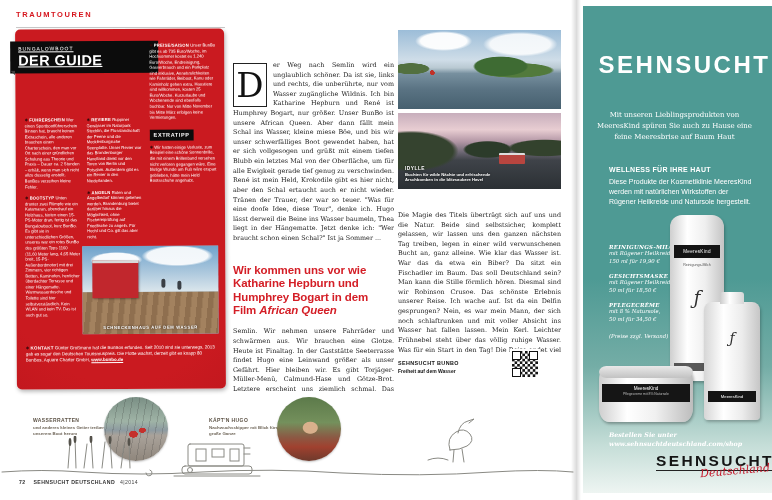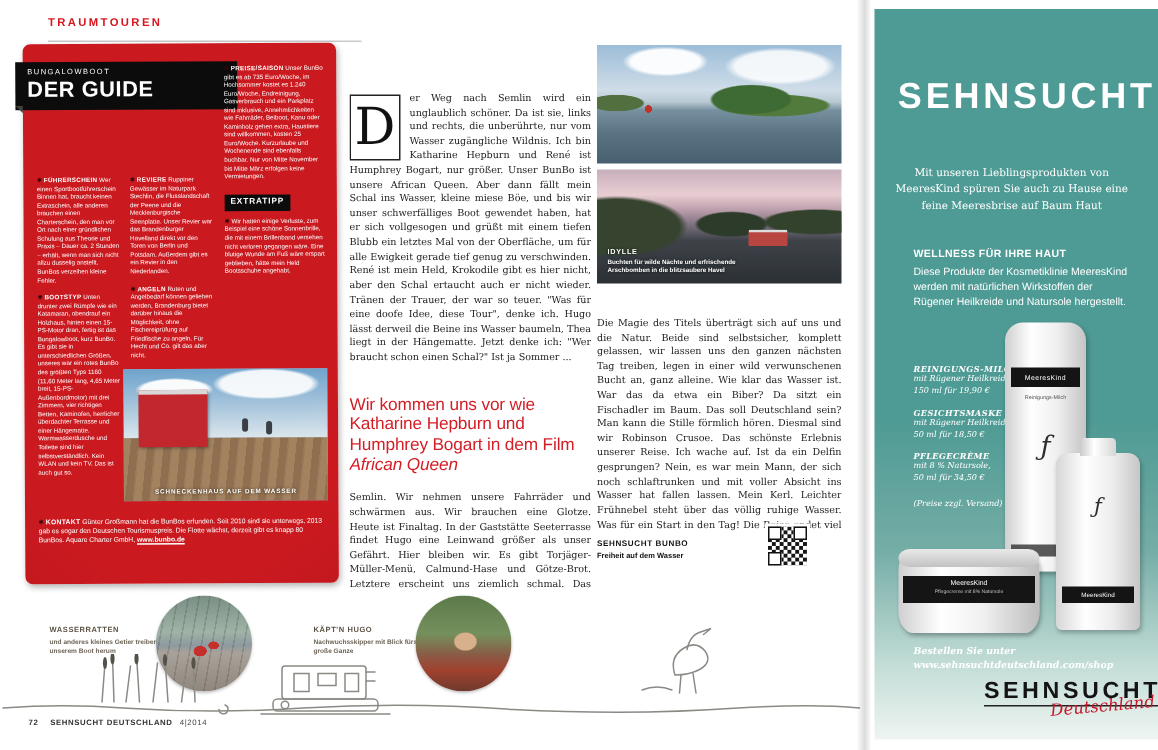--- a/index.html
+++ b/index.html
@@ -2,29 +2,29 @@
 <html><head>
 <meta charset="utf-8">
 <style>
   html,body{margin:0;padding:0}
   body{width:772px;height:500px;position:relative;background:#fff;overflow:hidden;
        font-family:"Liberation Sans",sans-serif;color:#1a1a1a;}
   .abs{position:absolute}
 
   
   .kicker{left:16px;top:10px;width:209px;font-size:7.5px;font-weight:bold;letter-spacing:1.6px;
-          color:#d6161e;border-bottom:1px solid #c9c9c9;padding-bottom:8px;margin-left:16px;}
+          color:#d6161e;border-bottom:1px solid #c9c9c9;padding-bottom:8px;}
   .footer{left:16px;top:479px;font-size:5.2px;color:#444;letter-spacing:.4px}
   .footer b{margin:0 3px;color:#333}
 
   
   .guide-box{left:16px;top:29px;width:209px;height:360px;border-radius:5px;transform:rotate(-.3deg);
              background:radial-gradient(130% 110% at 50% 38%,#ca1a20 55%,#b2131a 100%);
              box-shadow:1px 2px 4px rgba(0,0,0,.3);}
-  .guide-label{left:-5px;top:12px;width:132px;background:#0c0c0c;color:#fff;padding:4px 8px 5px;}
+  .guide-label{left:-5px;top:12px;width:132px;background:#0c0c0c;color:#fff;padding:4px 8px 5px;text-decoration:underline;}
   .guide-label .small{font-size:5px;letter-spacing:1px;display:block}
   .guide-label .big{font-size:14.5px;font-weight:bold;letter-spacing:.4px;display:block;margin-top:1px}
   .fold{left:-5px;top:41px;width:5px;height:5px;background:#3f3f3f;
         clip-path:polygon(0 0,100% 0,100% 100%);}
   .guide-intro{left:9px;top:51px;width:134px;font-family:"DejaVu Serif",serif;font-weight:bold;
                font-size:7px;line-height:1.32;color:#0e0e0e;}
   .gcol{font-size:4.2px;line-height:1.32;color:#fff;overflow:hidden}
   .gcol1{left:9px;top:88px;width:55px;height:222px}
   .gcol2{left:71px;top:88px;width:55px;height:128px}
   .gcol3{left:134px;top:14px;width:67px;height:206px}
@@ -46,21 +46,21 @@
   .gp-caption{position:absolute;left:0;right:0;bottom:4px;text-align:center;color:#fff;
               font-size:4.2px;font-weight:bold;letter-spacing:.6px;text-shadow:0 0 2px rgba(0,0,0,.8)}
   .kontakt{left:9px;top:311px;width:192px;font-size:4.5px;line-height:1.35;color:#fff;}
   .kontakt a{color:#fff;font-weight:bold;text-decoration:underline}
 
   
   .article{left:233px;top:61px;width:161px;height:332px;overflow:hidden}
   .dropcap{float:left;width:32px;height:42px;border:1.5px solid #222;margin:2px 6px 2px 0;
            font-family:"DejaVu Serif",serif;font-size:34px;line-height:42px;text-align:center;color:#111}
   .serif{font-family:"DejaVu Serif",serif;font-size:6.4px;line-height:1.5;text-align:justify;color:#222;margin:0}
-  .headline{margin-top:20px;color:#d41e26;font-size:11.5px;font-weight:normal;line-height:1.18;letter-spacing:-.1px}
+  .headline{margin-top:20px;color:#d41e26;font-size:11.5px;font-weight:bold;line-height:1.18;letter-spacing:-.1px}
   .headline i{font-style:italic}
   .para2{margin-top:9px}
 
   
   .photo1{left:398px;top:30px;width:163px;height:79px;overflow:hidden;
     background:
       radial-gradient(3px 3px at 21% 54%,#c03128 80%,transparent 85%),
       radial-gradient(44px 16px at 63% 46%,#3e6b33 58%,transparent 63%),
       radial-gradient(62px 12px at 72% 51%,#527a3c 58%,transparent 63%),
       radial-gradient(30px 9px at 8% 49%,#52703f 58%,transparent 63%),

